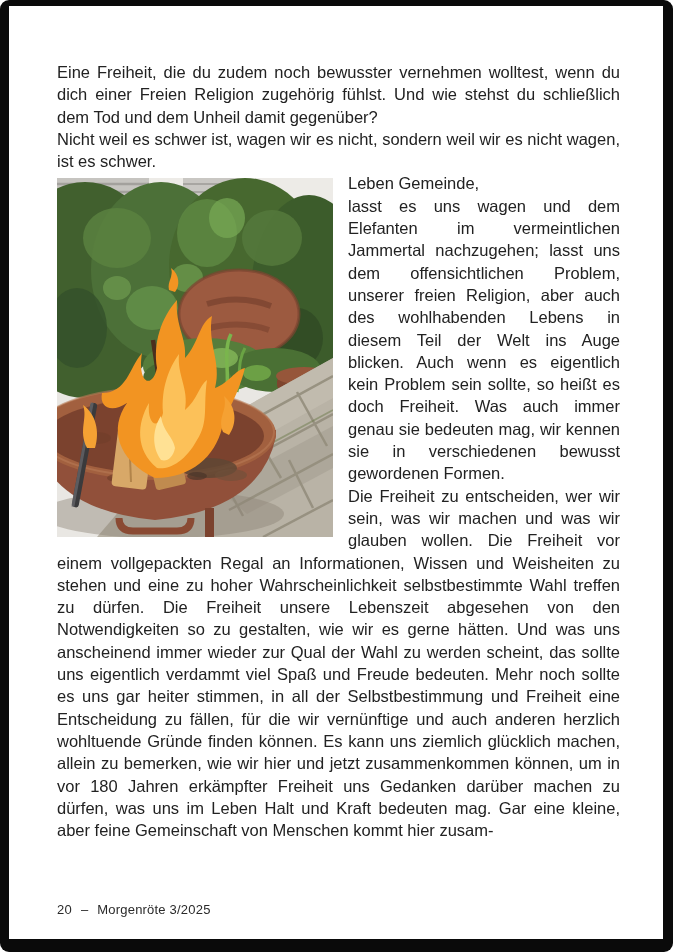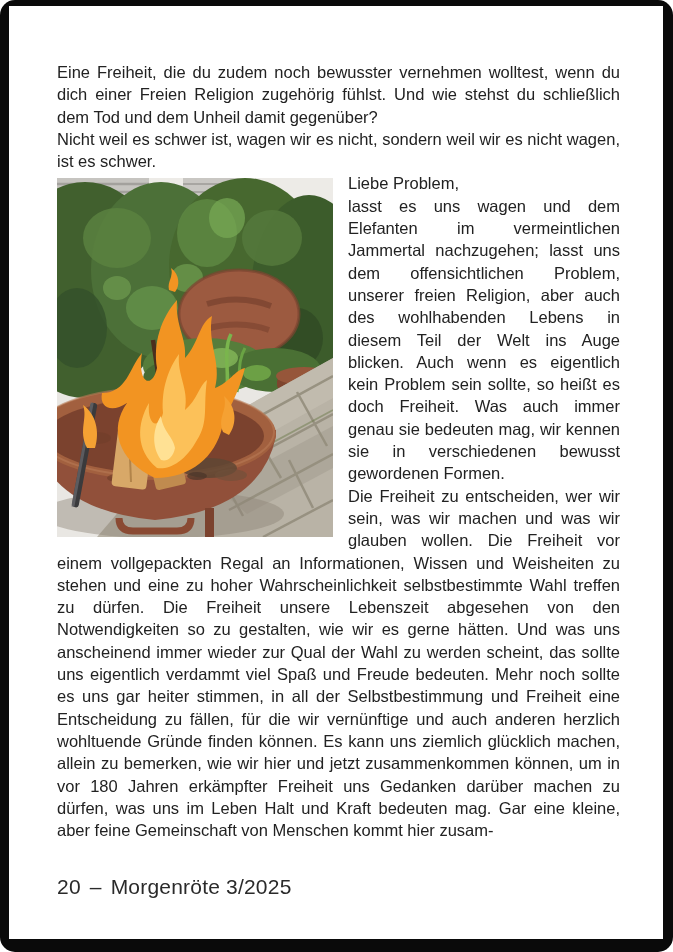--- a/index.html
+++ b/index.html
@@ -6,21 +6,21 @@
   html, body { background: #ffffff; }
   body {
     width: 673px; height: 952px;
     font-family: "Liberation Sans", "DejaVu Sans", sans-serif;
     color: #1e1e1e;
   }
   .sheet {
     width: 673px; height: 952px;
     background: #0a0a0a;
     padding: 6px 10px 13px 9px;
-    border-radius: 15px;
+    border-radius: 9px;
   }
   .page {
     position: relative;
     width: 100%; height: 100%;
     background: #ffffff;
     padding: 55px 43px 0 48px;
     overflow: hidden;
   }
   .bodytext p {
     font-size: 16.5px;
@@ -33,22 +33,22 @@
   .photo {
     float: left;
     width: 276px; height: 359px;
     margin: 6px 15px 3px 0;
     overflow: hidden;
     background: #e9e7e3;
   }
   .photo svg { display: block; width: 276px; height: 359px; }
   .footer {
     position: absolute;
-    left: 48px; bottom: 40px;
-    font-size: 21px;
+    left: 48px; bottom: 22px;
+    font-size: 13px;
     color: #2a2a2a;
     letter-spacing: 0.2px;
   }
   .footer .sep { margin: 0 9px; }
 </style>
 </head>
 <body>
 
 <div class="sheet">
   <div class="page">
@@ -183,21 +183,21 @@
             <path d="M98,300 C60,282 52,250 70,225 C55,235 42,230 45,215 C70,215 72,190 85,175 C80,205 95,212 100,190 C96,165 104,140 120,122 C118,148 130,160 128,180 C142,165 142,145 155,138 C150,165 165,185 158,210 C172,205 178,192 188,190 C182,215 172,228 165,250 C158,278 135,300 98,300 Z" fill="#f29422"></path>
             <path d="M112,112 C110,103 117,99 114,90 C123,97 123,108 118,114 Z" fill="#f29422"></path>
             <path d="M30,270 C21,252 31,241 26,227 C39,236 43,254 38,270 Z" fill="#f5a133"></path>
             <path d="M166,254 C160,239 171,233 167,218 C180,229 180,246 172,257 Z" fill="#f5a133"></path>
             <path d="M100,290 C78,272 80,245 92,225 C90,248 102,252 106,235 C104,210 112,190 122,176 C120,198 132,210 128,232 C140,222 142,208 150,202 C146,228 152,244 140,262 C128,284 112,292 100,290 Z" fill="#fcc159"></path>
             <path d="M104,282 C94,268 96,250 104,238 C106,254 116,258 118,270 C116,280 110,284 104,282 Z" fill="#ffe49a" opacity="0.9"></path>
           </g>
         </svg>
       </div>
 
-      <p>Liebe Problem,</p>
+      <p>Leben Gemeinde,</p>
       <p>lasst es uns wagen und dem Elefanten im vermeintlichen Jammertal nachzugehen; lasst uns dem offensichtlichen Problem, unserer freien Religion, aber auch des wohlhabenden Lebens in diesem Teil der Welt ins Auge blicken. Auch wenn es eigentlich kein Problem sein sollte, so heißt es doch Freiheit. Was auch immer genau sie bedeuten mag, wir kennen sie in verschiedenen bewusst gewordenen Formen.</p>
       <p>Die Freiheit zu entscheiden, wer wir sein, was wir machen und was wir glauben wollen. Die Freiheit vor einem vollgepackten Regal an Informationen, Wissen und Weisheiten zu stehen und eine zu hoher Wahrscheinlichkeit selbstbestimmte Wahl treffen zu dürfen. Die Freiheit unsere Lebenszeit abgesehen von den Notwendigkeiten so zu gestalten, wie wir es gerne hätten. Und was uns anscheinend immer wieder zur Qual der Wahl zu werden scheint, das sollte uns eigentlich verdammt viel Spaß und Freude bedeuten. Mehr noch sollte es uns gar heiter stimmen, in all der Selbstbestimmung und Freiheit eine Entscheidung zu fällen, für die wir vernünftige und auch anderen herzlich wohltuende Gründe finden können. Es kann uns ziemlich glücklich machen, allein zu bemerken, wie wir hier und jetzt zusammenkommen können, um in vor 180 Jahren erkämpfter Freiheit uns Gedanken darüber machen zu dürfen, was uns im Leben Halt und Kraft bedeuten mag. Gar eine kleine, aber feine Gemeinschaft von Menschen kommt hier zusam-</p>
     </div>
 
     <div class="footer">
       <span>20</span><span class="sep">–</span><span>Morgenröte 3/2025</span>
     </div>
 
   </div>
 </div>

